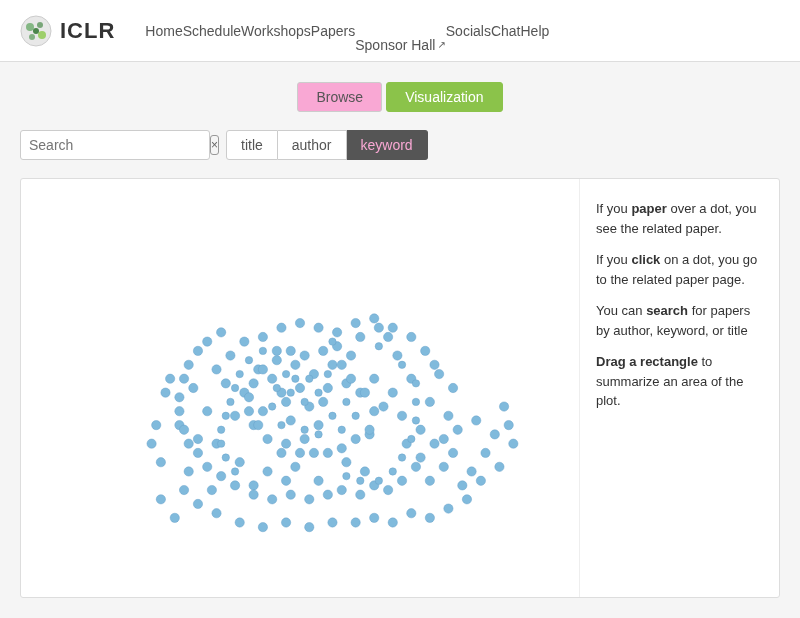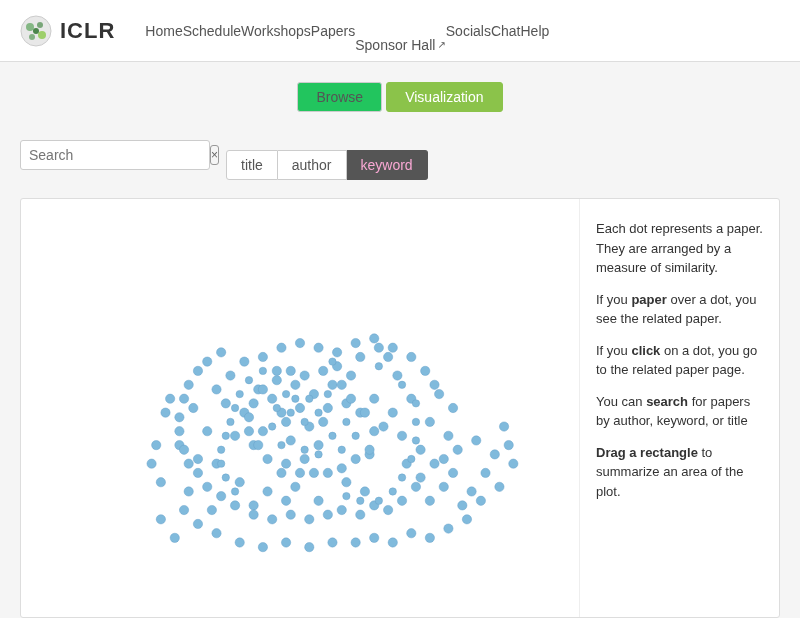--- a/index.html
+++ b/index.html
@@ -13,30 +13,30 @@
     .nav { display: flex; align-items: center; flex: 1; }
     .nav-item { color: #555; text-decoration: none; font-size: 14px; cursor: pointer; }
     .nav-item.external { display: flex; align-items: center; gap: 2px; margin-top: 28px; }
     .ext-icon { font-size: 10px; }
 
     
     .content { padding: 20px; }
 
     
     .toggle-row { display: flex; justify-content: center; align-items: center; gap: 4px; margin-bottom: 18px; }
-    .toggle-btn { padding: 6px 18px; border: 1px solid #ccc; background: #22c55e; cursor: pointer; font-size: 14px; border-radius: 3px; color: #555; }
+    .toggle-btn { padding: 6px 18px; border: 1px solid #ccc; background: #f9a8d4; cursor: pointer; font-size: 14px; border-radius: 3px; color: #555; }
     .toggle-btn.active { background: #8bc34a; color: #fff; border-color: #8bc34a; font-weight: 500; }
 
     
     .controls-row { display: flex; align-items: center; gap: 16px; margin-bottom: 18px; }
     .search-wrapper { display: flex; align-items: center; border: 1px solid #ccc; border-radius: 3px; background: #fff; padding: 4px 8px; width: 190px; }
     .search-input { border: none; outline: none; font-size: 14px; color: #666; flex: 1; background: transparent; }
     .search-clear { background: none; border: 1px solid #999; border-radius: 3px; cursor: pointer; font-size: 12px; color: #666; width: 20px; height: 20px; display: flex; align-items: center; justify-content: center; }
 
-    .filter-buttons { display: flex; gap: 0; margin-top: 20px; }
+    .filter-buttons { display: flex; gap: 0; }
     .filter-btn { padding: 6px 14px; border: 1px solid #ccc; background: #fff; cursor: pointer; font-size: 14px; color: #555; }
     .filter-btn:first-child { border-radius: 3px 0 0 3px; }
     .filter-btn:last-child { border-radius: 0 3px 3px 0; }
     .filter-btn + .filter-btn { border-left: none; }
     .filter-btn.active { background: #555; color: #f9a8d4; border-color: #555; }
 
     
     .main-area { display: flex; gap: 0; background: #fff; border: 1px solid #ddd; border-radius: 3px; min-height: 420px; }
     .viz-container { flex: 1; position: relative; overflow: hidden; padding: 10px; }
 
@@ -299,23 +299,20 @@
           <circle cx="215" cy="225" r="4"></circle>
           <circle cx="220" cy="210" r="4"></circle>
           <circle cx="225" cy="195" r="4"></circle>
           <circle cx="235" cy="180" r="4"></circle>
         </g>
       </svg>
     </div>
 
     <div class="info-panel">
       <p>
-        <span>Each dot represents a paper. They are arranged by a measure of similarity.</span>
-      </p>
-      <p>
         If you <strong>paper</strong> over a dot, you see the related paper.
       </p>
       <p>
         If you <strong>click</strong> on a dot, you go to the related paper page.
       </p>
       <p>
         You can <strong>search</strong> for papers by author, keyword, or title
       </p>
       <p>
         <strong>Drag a rectangle</strong> to summarize an area of the plot.

